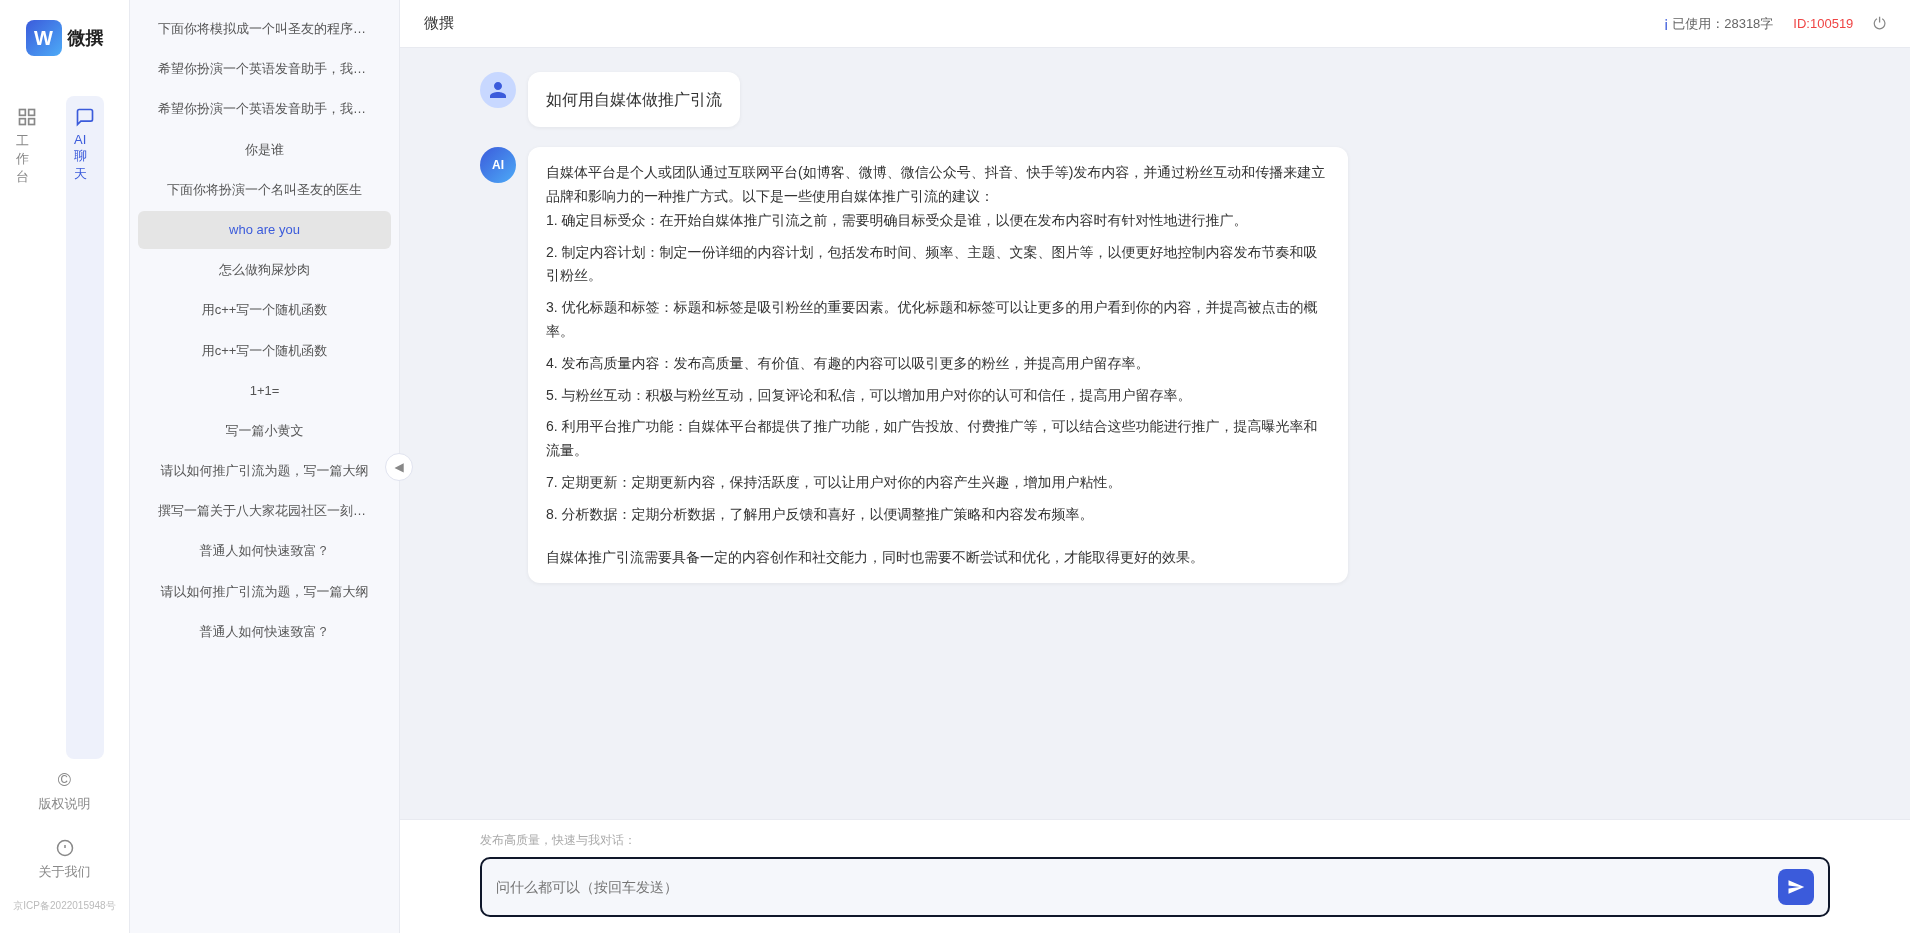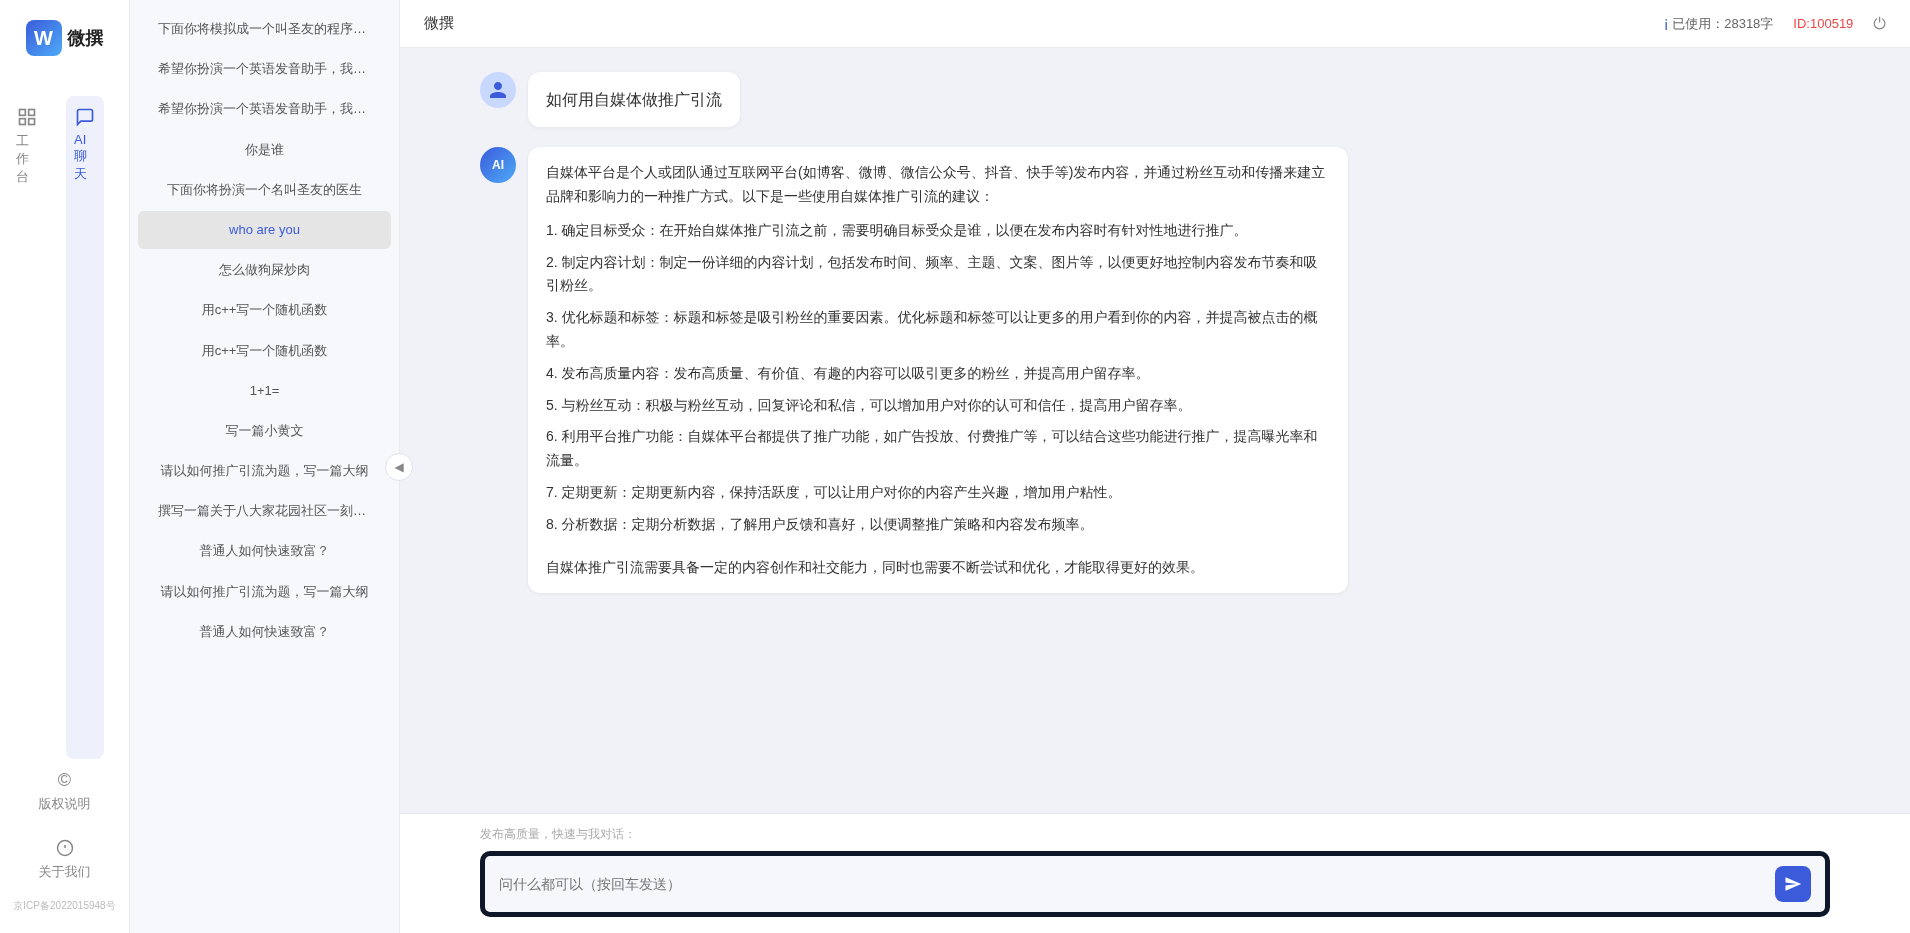--- a/index.html
+++ b/index.html
@@ -245,21 +245,21 @@
     .quick-prompt-label {
       font-size: 12px;
       color: #aaa;
       margin-bottom: 8px;
     }
     .input-box-wrap {
       display: flex;
       align-items: center;
       background: #f5f7fb;
       border-radius: 10px;
-      border: 5px solid #0f172a;
+      border: 2px solid #0f172a;
       padding: 10px 14px;
       gap: 10px;
     }
     .input-box {
       flex: 1;
       border: none;
       background: transparent;
       font-size: 14px;
       color: #999;
       outline: none;
@@ -384,21 +384,21 @@
           </svg>
       </div>
       <div class="message-content user-msg">
         <span class="user-question">如何用自媒体做推广引流</span>
       </div>
     </div>
 
     <div class="message-row">
       <div class="avatar avatar-ai" style="font-weight:bold;font-size:12px;">AI</div>
       <div class="message-content">
-        <p style="margin-bottom:10px;">自媒体平台是个人或团队通过互联网平台(如博客、微博、微信公众号、抖音、快手等)发布内容，并通过粉丝互动和传播来建立品牌和影响力的一种推广方式。以下是一些使用自媒体推广引流的建议：</p>
+        <p style="">自媒体平台是个人或团队通过互联网平台(如博客、微博、微信公众号、抖音、快手等)发布内容，并通过粉丝互动和传播来建立品牌和影响力的一种推广方式。以下是一些使用自媒体推广引流的建议：</p>
         <p style="margin-bottom:8px;">1. 确定目标受众：在开始自媒体推广引流之前，需要明确目标受众是谁，以便在发布内容时有针对性地进行推广。</p>
         <p style="margin-bottom:8px;">2. 制定内容计划：制定一份详细的内容计划，包括发布时间、频率、主题、文案、图片等，以便更好地控制内容发布节奏和吸引粉丝。</p>
         <p style="margin-bottom:8px;">3. 优化标题和标签：标题和标签是吸引粉丝的重要因素。优化标题和标签可以让更多的用户看到你的内容，并提高被点击的概率。</p>
         <p style="margin-bottom:8px;">4. 发布高质量内容：发布高质量、有价值、有趣的内容可以吸引更多的粉丝，并提高用户留存率。</p>
         <p style="margin-bottom:8px;">5. 与粉丝互动：积极与粉丝互动，回复评论和私信，可以增加用户对你的认可和信任，提高用户留存率。</p>
         <p style="margin-bottom:8px;">6. 利用平台推广功能：自媒体平台都提供了推广功能，如广告投放、付费推广等，可以结合这些功能进行推广，提高曝光率和流量。</p>
         <p style="margin-bottom:8px;">7. 定期更新：定期更新内容，保持活跃度，可以让用户对你的内容产生兴趣，增加用户粘性。</p>
         <p style="margin-bottom:8px;">8. 分析数据：定期分析数据，了解用户反馈和喜好，以便调整推广策略和内容发布频率。</p>
         <p style="margin-top:19px;">自媒体推广引流需要具备一定的内容创作和社交能力，同时也需要不断尝试和优化，才能取得更好的效果。</p>
       </div>

